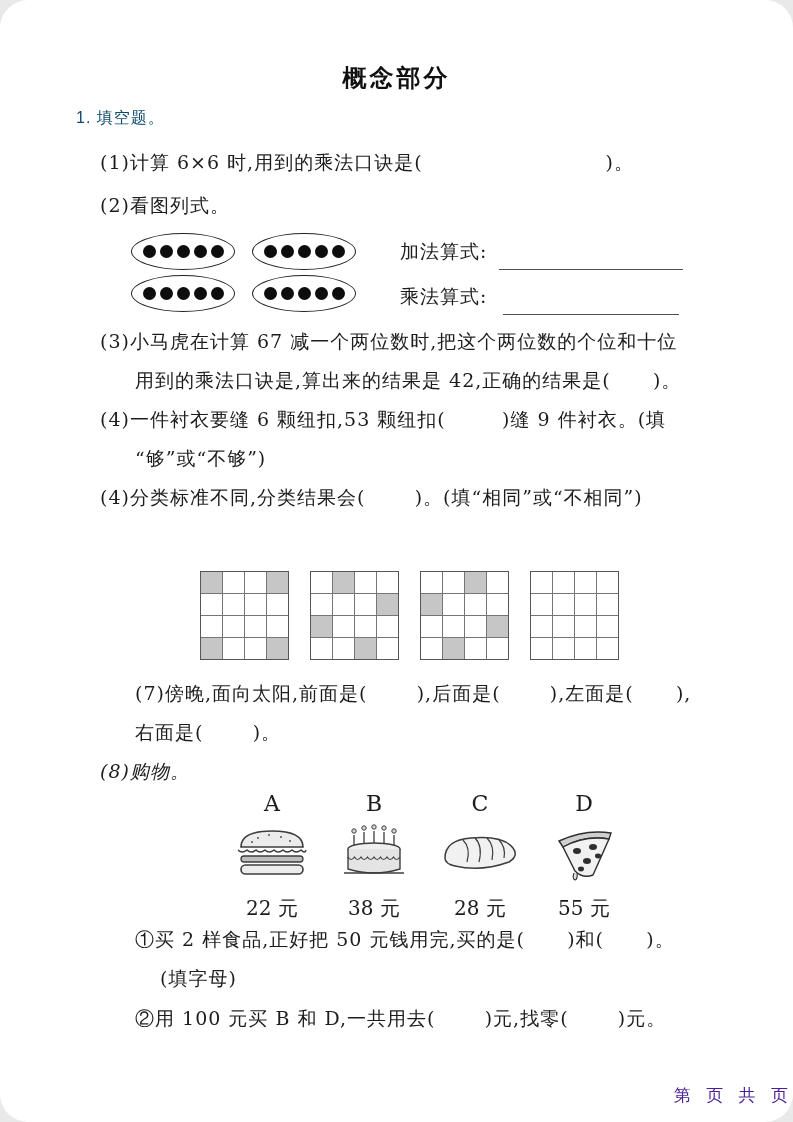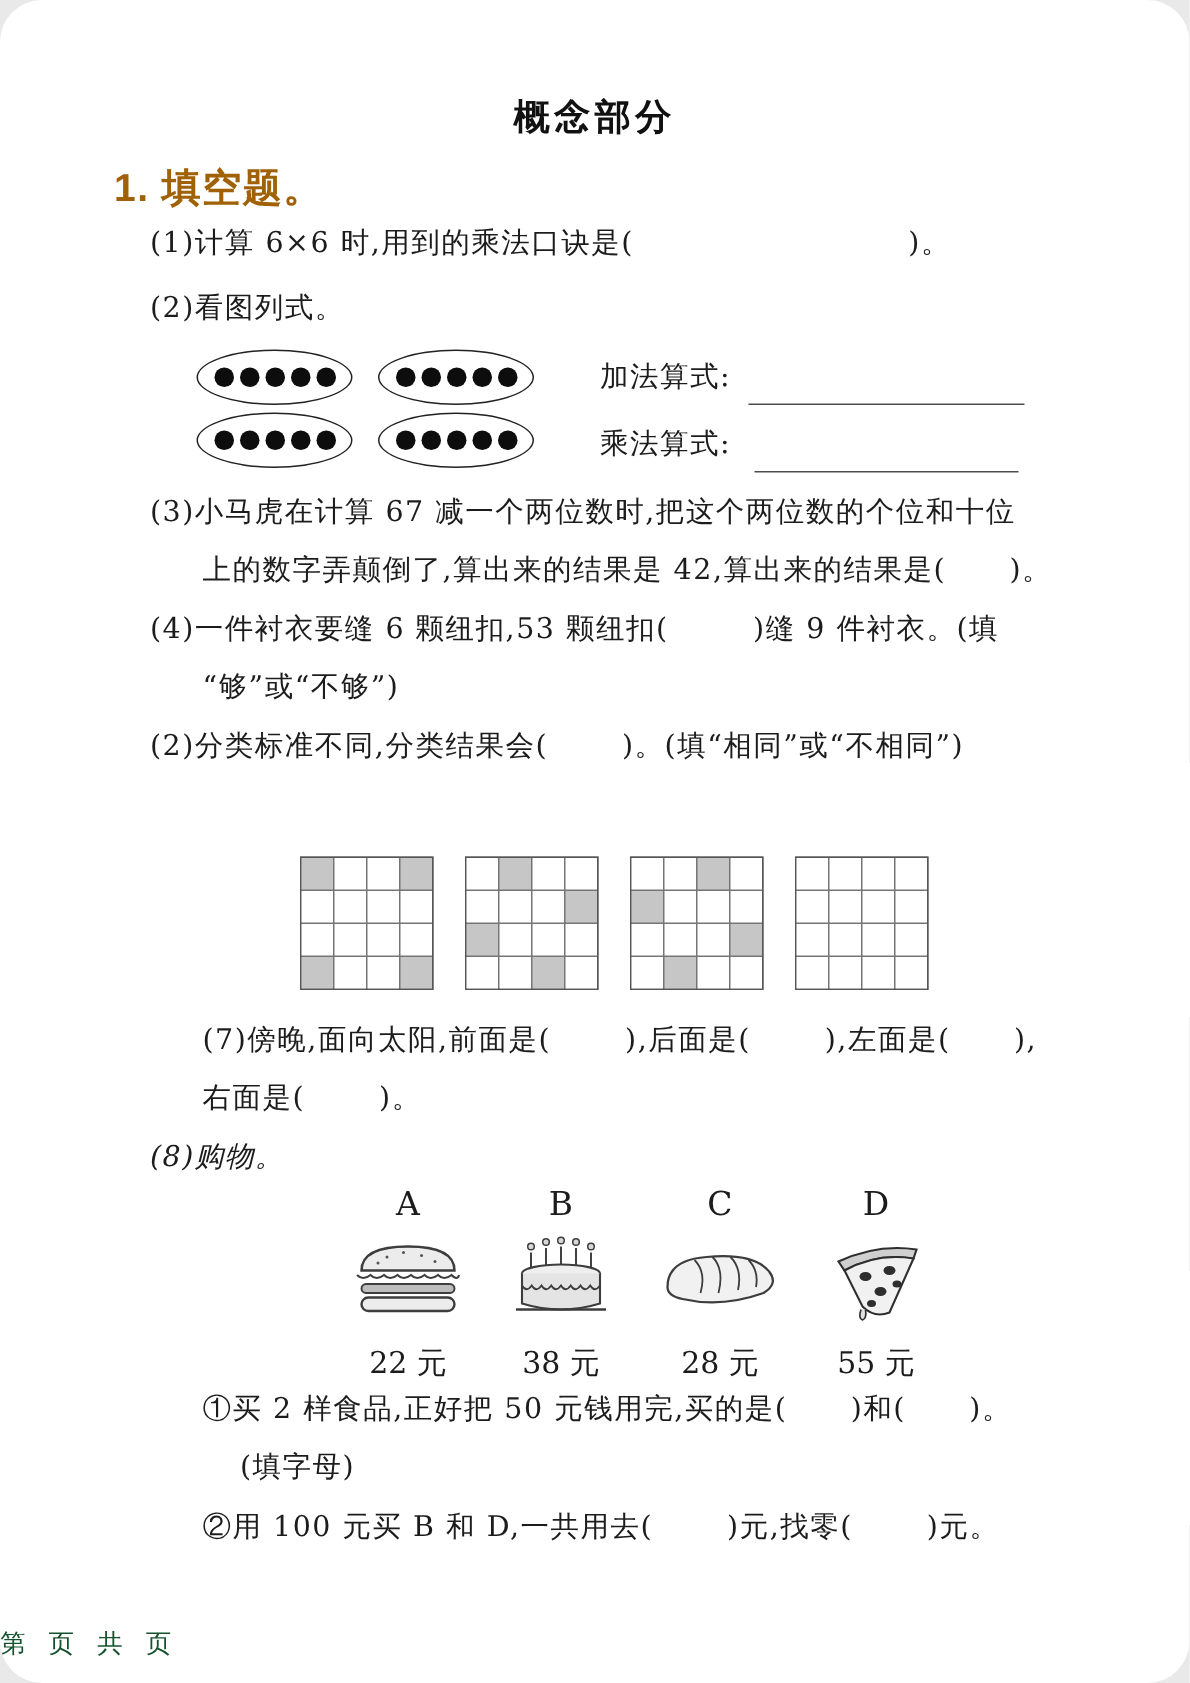--- a/index.html
+++ b/index.html
@@ -9,22 +9,22 @@
     font-family:"DejaVu Serif", serif; color:#1c1c1c;border-radius:28px;
   }
   .t { position:absolute; white-space:pre; font-size:19px; letter-spacing:1px; line-height:1.25; }
   .title {
     position:absolute; top:62px; left:0; width:100%; text-align:center;
     font-family:"Liberation Sans", sans-serif; font-weight:700;
     font-size:24px; letter-spacing:3px; color:#111;
   }
   .section-heading {
     position:absolute; left:76px; top:108px;
-    font-family:"Liberation Sans", sans-serif; font-weight:700;
-    font-size:26px; letter-spacing:1px; color:#a16207; white-space:pre;
+    font-family:"Liberation Sans", sans-serif; font-weight:400;
+    font-size:16px; letter-spacing:1px; color:#0c4a6e; white-space:pre;
   }
   
   .dot-figure { position:absolute; left:131px; top:233px; display:grid;
     grid-template-columns:104px 104px; column-gap:17px; row-gap:5px; }
   .dot-oval {
     width:104px; height:37px; border:1.6px solid #222; border-radius:50%;
     display:flex; align-items:center; justify-content:center; gap:4px; box-sizing:border-box;
   }
   .dot { width:13px; height:13px; border-radius:50%; background:#0d0d0d; }
   .blank-line { position:absolute; border-bottom:1.6px solid #4d4d4d; height:1px; }
@@ -35,22 +35,22 @@
     display:grid; grid-template-columns:repeat(4,1fr); grid-template-rows:repeat(4,1fr); gap:1px;
   }
   .pcell { background:#ffffff; }
   .pcell.shaded { background:#c6c6c6; }
   
   .item-col { position:absolute; top:791px; width:104px; display:flex; flex-direction:column; align-items:center; }
   .item-letter { font-size:22px; letter-spacing:0; height:30px; }
   .item-icon { height:62px; display:flex; align-items:center; justify-content:center; }
   .item-price { font-size:20px; white-space:pre; margin-top:12px; }
   .footer {
-    position:absolute; top:1084px; left:0; width:100%; text-align:left;
-    font-size:17px; letter-spacing:5px; white-space:pre; color:#14532d;
+    position:absolute; top:1084px; left:0; width:100%; text-align:right;
+    font-size:17px; letter-spacing:5px; white-space:pre; color:#4c1d95;
   }
   svg { display:block; }
 </style>
 </head>
 <body>
 
 <div class="page">
 
   <div class="title">概念部分</div>
 
@@ -90,26 +90,26 @@
         <div class="dot"></div>
       </div>
   </div>
 
   <div class="t" style="left:400px; top:240px;">加法算式:</div>
   <div class="blank-line" style="left:499px; top:268px; width:184px;"></div>
   <div class="t" style="left:400px; top:285px;">乘法算式:</div>
   <div class="blank-line" style="left:503px; top:313px; width:176px;"></div>
 
   <div class="t" style="left:100px; top:330px;">(3)小马虎在计算 67 减一个两位数时,把这个两位数的个位和十位</div>
-  <div class="t" style="left:135px; top:369px;">上的数字弄颠倒了,算出来的结果是 42,算出来的结果是(      )。</div>
+  <div class="t" style="left:135px; top:369px;">用到的乘法口诀是,算出来的结果是 42,正确的结果是(      )。</div>
 
   <div class="t" style="left:100px; top:408px;">(4)一件衬衣要缝 6 颗纽扣,53 颗纽扣(        )缝 9 件衬衣。(填</div>
   <div class="t" style="left:135px; top:447px;">“够”或“不够”)</div>
 
-  <div class="t" style="left:100px; top:486px;">(2)分类标准不同,分类结果会(       )。(填“相同”或“不相同”)</div>
+  <div class="t" style="left:100px; top:486px;">(4)分类标准不同,分类结果会(       )。(填“相同”或“不相同”)</div>
 
 
   <div class="pattern-grid" style="left:200px;">
       <div class="pcell shaded"></div>
       <div class="pcell"></div>
       <div class="pcell"></div>
       <div class="pcell shaded"></div>
       <div class="pcell"></div>
       <div class="pcell"></div>
       <div class="pcell"></div>

